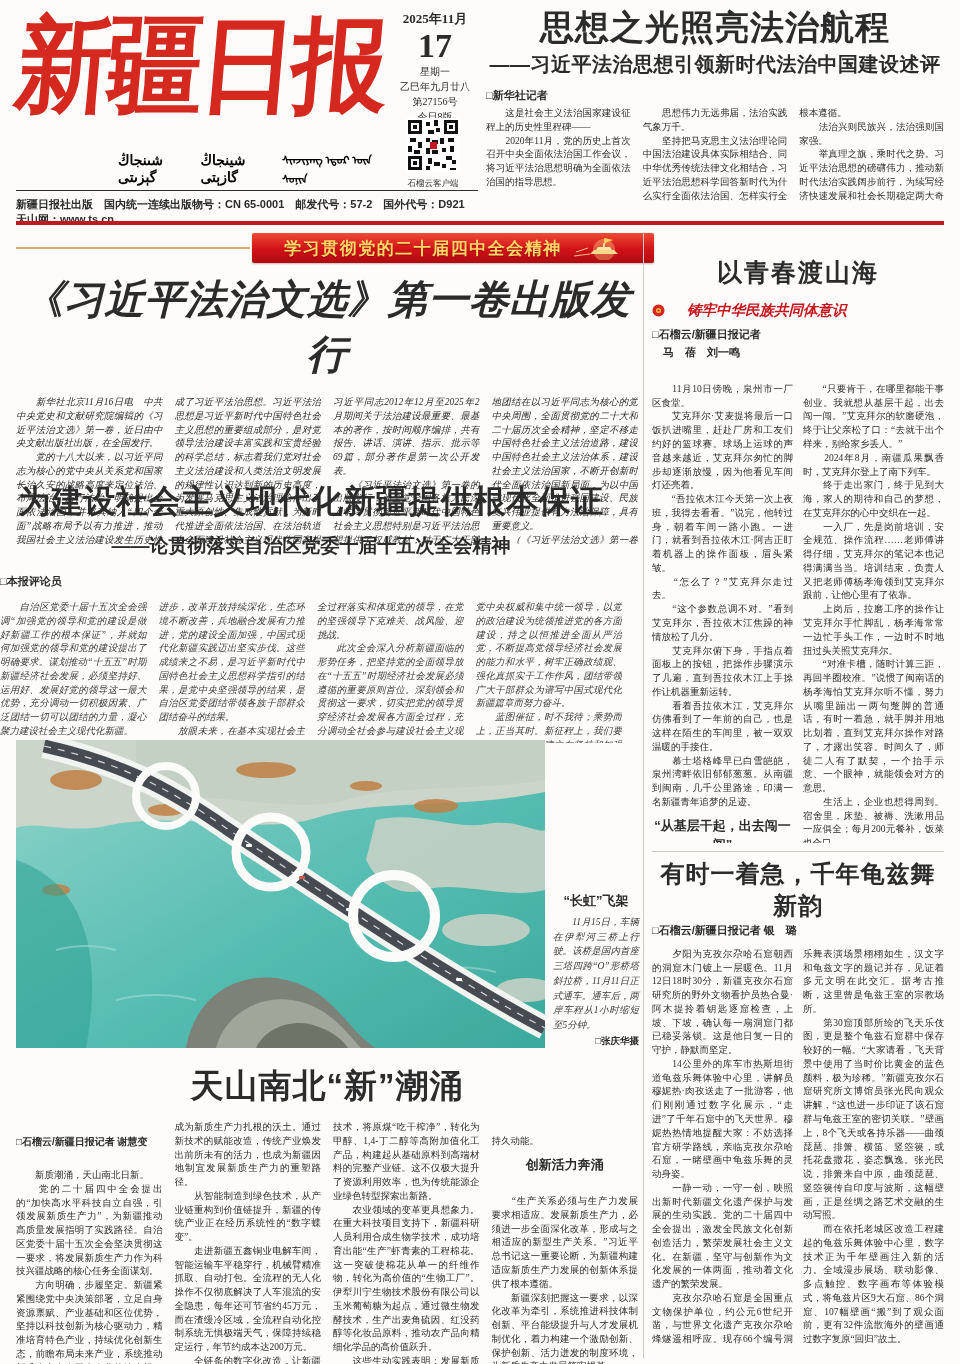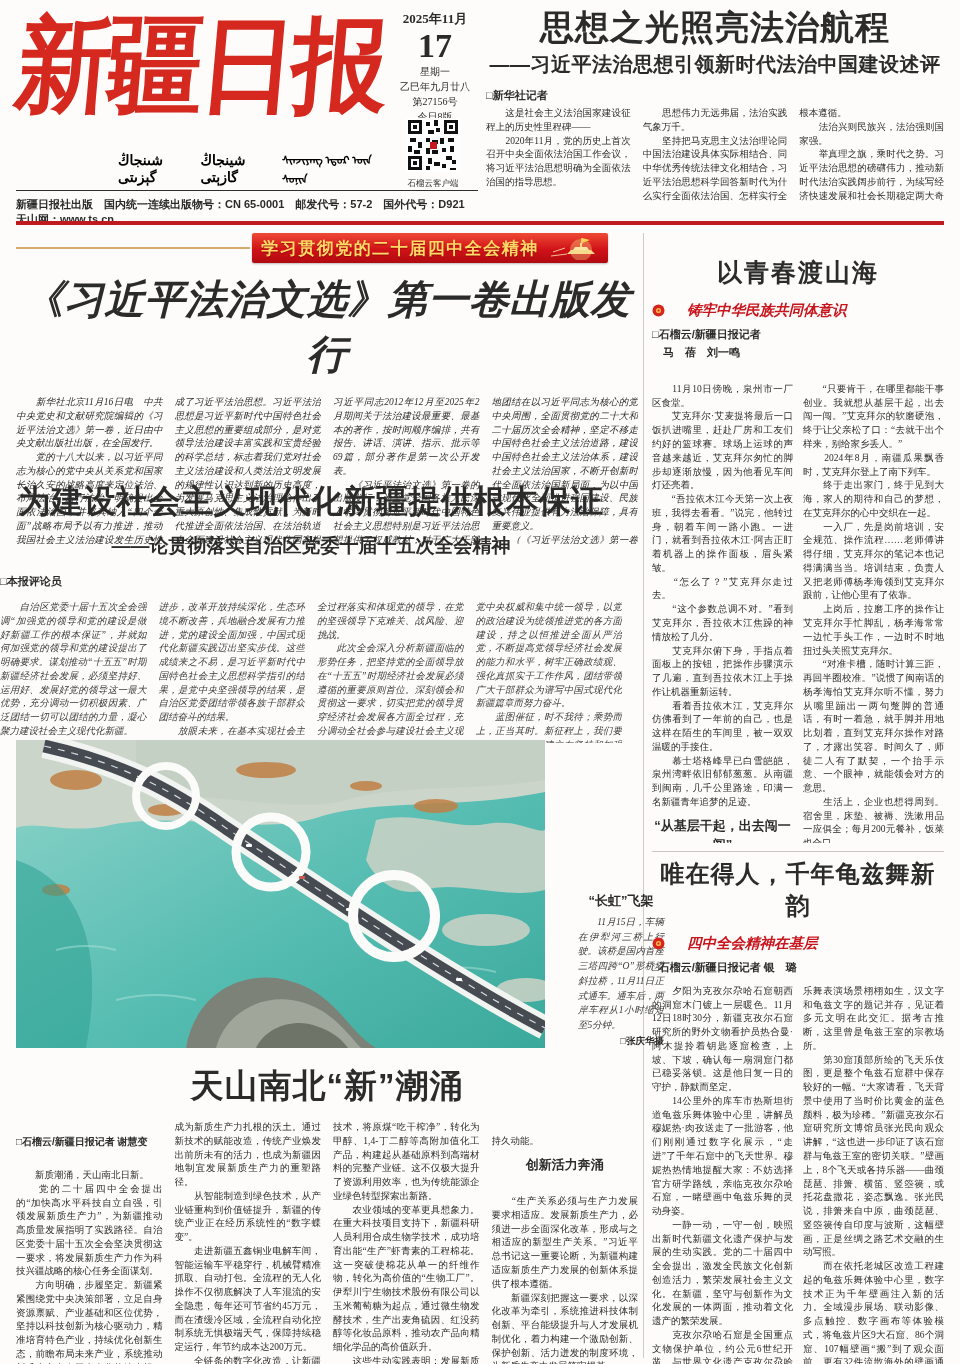--- a/index.html
+++ b/index.html
@@ -29,42 +29,42 @@
   .lead h2{margin:4px 0 0;font-size:20px;font-weight:800;text-align:center;letter-spacing:.5px;}
   .byline{font-size:11px;font-weight:bold;}
   .lead .byline{margin:10px 0 4px;}
   .cols{display:flex;gap:12px;}
   .col{flex:1;font-size:9.5px;line-height:1.45;text-align:justify;overflow:hidden;white-space:pre-line;}
   .lead .cols{height:96px;}
 
   
   .red-rule{position:absolute;left:16px;top:221px;width:928px;height:4px;background:#c01a20;}
   .banner-line{position:absolute;left:16px;top:247px;width:234px;height:2px;background:#d9aa6d;}
-  .banner{position:absolute;left:252px;top:233px;width:356px;height:30px;border-radius:2px;
+  .banner{position:absolute;left:252px;top:233px;width:402px;height:30px;border-radius:2px;
           background:linear-gradient(180deg,#ef4a34 0%,#d01218 55%,#b00a10 100%);
           display:flex;align-items:center;justify-content:center;gap:8px;box-shadow:0 1px 2px rgba(0,0,0,.25);}
   .banner .txt{color:#ffd966;font-size:17px;font-weight:900;letter-spacing:1.5px;
                text-shadow:0 1px 1px rgba(120,0,0,.6);}
   .v-divider{position:absolute;left:643px;top:233px;width:1px;height:1125px;background:#cfcac4;}
 
   
   .faxuan{position:absolute;left:16px;top:272px;width:622px;font-style:italic;}
   .faxuan h1{margin:0;font-size:40px;font-weight:900;text-align:center;letter-spacing:.5px;}
   .faxuan .cols{margin-top:14px;height:148px;}
 
   .baozheng{position:absolute;left:0;top:480px;width:622px;}
   .baozheng h1{margin:0;font-size:32px;font-weight:900;text-align:center;letter-spacing:.5px;}
   .baozheng h2{margin:9px 0 15px;font-size:19px;font-weight:700;text-align:center;}
   .baozheng .byline{margin:14px 0 6px;}
   .baozheng .cols{height:142px;margin-top:12px;}
   .baozheng .col{color:#3a3a3a;font-style:italic;}
 
   
   .photo{position:absolute;left:16px;top:740px;width:529px;height:308px;overflow:hidden;background:#5bbfb4;}
-  .photo-caption{position:absolute;left:578px;top:892px;width:86px;}
+  .photo-caption{position:absolute;left:553px;top:892px;width:86px;}
   .photo-caption .t{font-size:13px;font-weight:900;text-align:center;margin-bottom:5px;
                     font-family:"Liberation Sans","DejaVu Sans",sans-serif;}
   .photo-caption .b{font-size:9.5px;line-height:1.55;text-align:justify;white-space:pre-line;font-style:italic;color:#3a3a3a;}
   .photo-caption .c{font-size:9.5px;font-weight:bold;text-align:right;margin-top:2px;}
 
   
   .xinchao{position:absolute;left:16px;top:1052px;width:622px;}
   .xinchao h1{margin:12px;font-size:33px;font-weight:900;text-align:center;letter-spacing:1px;}
   .xinchao .cols{margin-top:12px;height:256px;}
   .colhead{font-family:"Liberation Sans","DejaVu Sans",sans-serif;font-size:13px;font-weight:900;
@@ -362,29 +362,21 @@
 　　“妈，厂里天天有面，比家里拉条子细点。”视频通话时，看着母亲关切的眼神，艾克拜尔在心中默念：“一定要好好干。”</span>
           
           
         </div>
       </div>
     </section>
 
     <hr class="sep">
 
     <section>
-      <h1 class="q2">唯在得人，千年龟兹舞新韵</h1>
-      <div class="badge">
-        <svg width="13" height="13" viewBox="0 0 13 13">
-          <circle cx="6.5" cy="6.5" r="6" fill="#d6251c"></circle>
-          <circle cx="6.5" cy="6.5" r="2.6" fill="#f6b24a"></circle>
-          <circle cx="6.5" cy="6.5" r="1.1" fill="#d6251c"></circle>
-        </svg>
-        <span>四中全会精神在基层</span>
-      </div>
+      <h1 class="q2">有时一着急，千年龟兹舞新韵</h1>
       <div class="by2 sans">□石榴云/新疆日报记者 银　璐</div>
       <div class="cols qc2">
         <div class="col">　　夕阳为克孜尔尕哈石窟朝西的洞窟木门镀上一层暖色。11月12日18时30分，新疆克孜尔石窟研究所的野外文物看护员热合曼·阿木提拎着钥匙逐窟检查，上坡、下坡，确认每一扇洞窟门都已稳妥落锁。这是他日复一日的守护，静默而坚定。
 　　14公里外的库车市热斯坦街道龟兹乐舞体验中心里，讲解员穆妮热·肉孜送走了一批游客，他们刚刚通过数字化展示，“走进”了千年石窟中的飞天世界。穆妮热热情地提醒大家：不妨选择官方研学路线，亲临克孜尔尕哈石窟，一睹壁画中龟兹乐舞的灵动身姿。
 　　一静一动，一守一创，映照出新时代新疆文化遗产保护与发展的生动实践。党的二十届四中全会提出，激发全民族文化创新创造活力，繁荣发展社会主义文化。在新疆，坚守与创新作为文化发展的一体两面，推动着文化遗产的繁荣发展。
 　　克孜尔尕哈石窟是全国重点文物保护单位，约公元6世纪开凿，与世界文化遗产克孜尔尕哈烽燧遥相呼应。现存66个编号洞窟错落分布于东西宽170米、南北长300米的崖壁间，形制多样，壁画精美，是龟兹石窟艺术的瑰宝。
 　　“我每天都要把所有洞窟走一遍，留心每一道裂缝、每一片起皮，及时上报。”热合曼·阿木提说，尤其在雨天或融雪过后，他的巡查要更频繁。
 　　这里的洞窟形制丰富，有中心柱窟、大像窟、方形窟及僧房窟等，窟顶结构也富于变化。残存的壁画中，佛教本生故事、因缘故事各40多种，龟兹</div>
         <div class="col">乐舞表演场景栩栩如生，汉文字和龟兹文字的题记并存，见证着多元文明在此交汇。据考古推断，这里曾是龟兹王室的宗教场所。
 　　第30窟顶部所绘的飞天乐伎图，更是整个龟兹石窟群中保存较好的一幅。“大家请看，飞天背景中使用了当时价比黄金的蓝色颜料，极为珍稀。”新疆克孜尔石窟研究所文博馆员张光民向观众讲解，“这也进一步印证了该石窟群与龟兹王室的密切关联。”壁画上，8个飞天或各持乐器——曲颈琵琶、排箫、横笛、竖箜篌，或托花盘撒花，姿态飘逸。张光民说，排箫来自中原，曲颈琵琶、竖箜篌传自印度与波斯，这幅壁画，正是丝绸之路艺术交融的生动写照。

